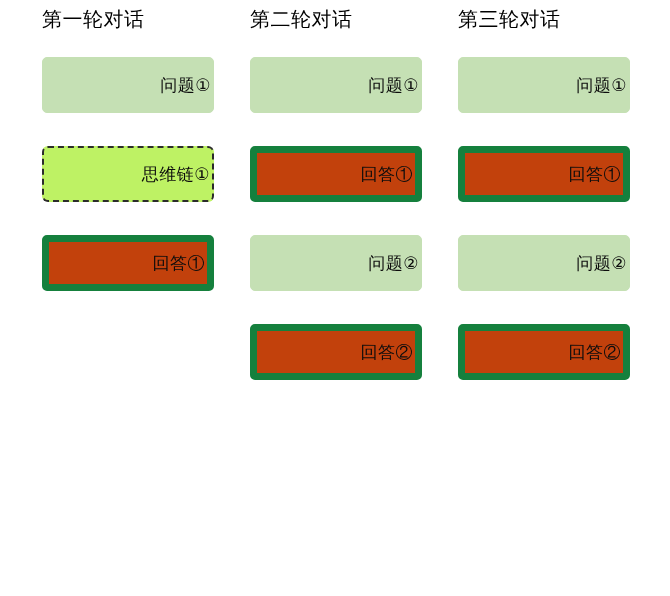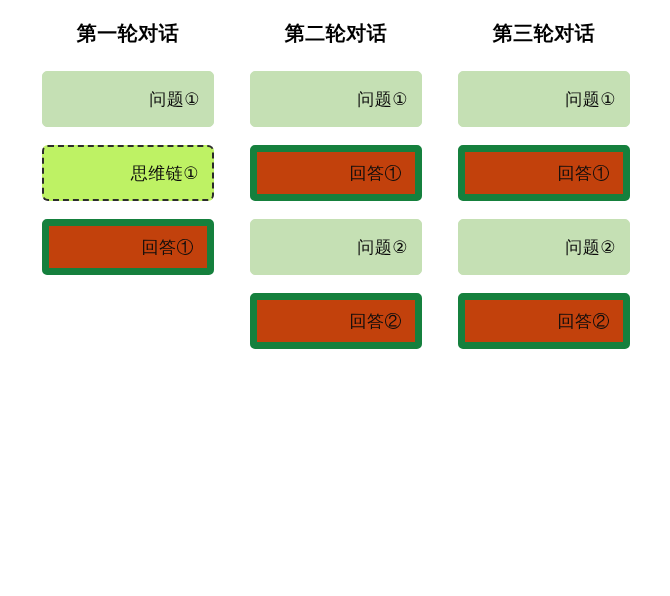--- a/index.html
+++ b/index.html
@@ -23,45 +23,44 @@
   .column {
     position: absolute;
     top: 0;
     width: 172px;
   }
   .col-0 { left: 42px; }
   .col-1 { left: 250px; }
   .col-2 { left: 458px; }
 
   .col-title {
-    text-align: center;
     font-size: 20px;
-    font-weight: bold;
+    font-weight: normal;
     color: #000000;
     letter-spacing: 0.5px;
     height: 31px;
     line-height: 31px;
-    margin-top: 18px;
+    margin-top: 4px;
     white-space: nowrap;
   }
 
   .box-stack {
     margin-top: 22px;
   }
 
   .box {
     box-sizing: border-box;
     width: 172px;
     height: 56px;
-    margin-bottom: 18px;
+    margin-bottom: 33px;
     border-radius: 5px;
     display: flex;
     align-items: center;
     justify-content: flex-end;
-    padding-right: 13px;
+    padding-right: 2px;
     font-size: 17px;
     color: #0d0d0d;
     letter-spacing: 0.5px;
     white-space: nowrap;
   }
 
   .box.question {
     background: #c5e0b4;
     border: 1px solid #c5e0b4;
   }

